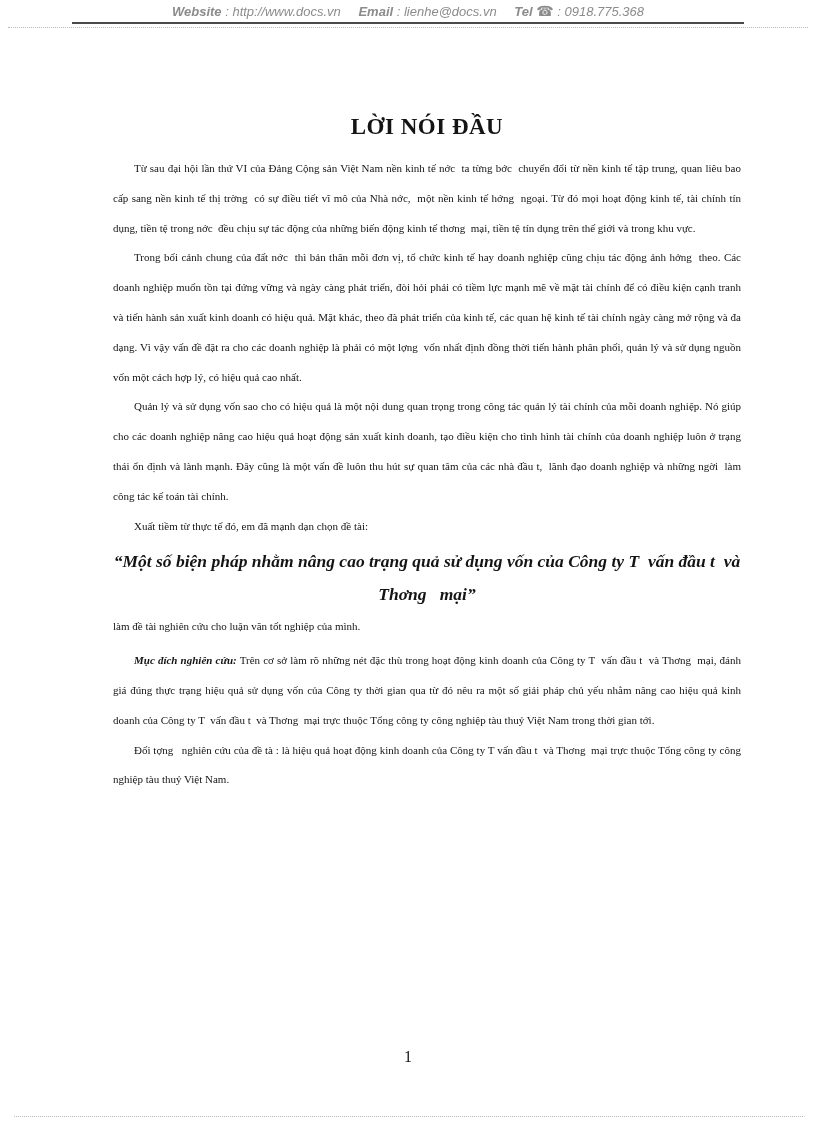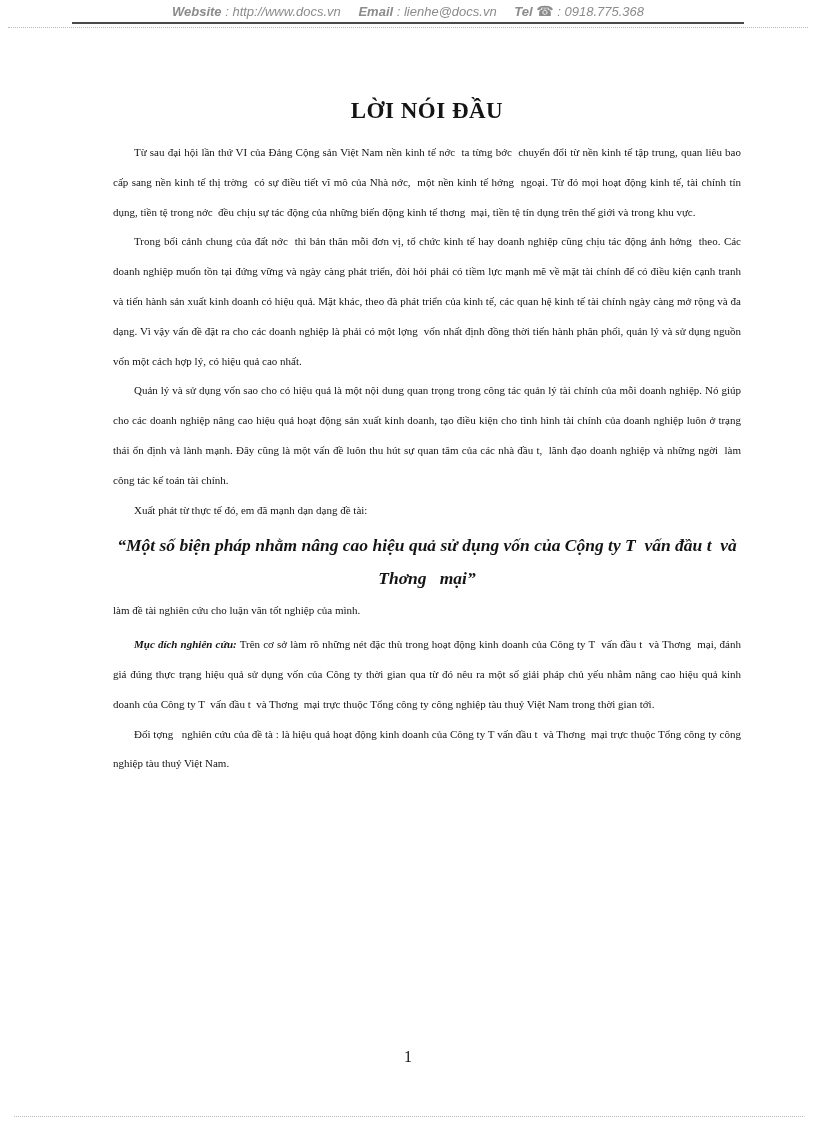--- a/index.html
+++ b/index.html
@@ -46,21 +46,21 @@
     position: absolute;
     top: 27px;
     left: 8px;
     width: 800px;
     border-top: 1px dotted #b9b9b9;
   }
 
   
   .content {
     position: absolute;
-    top: 94px;
+    top: 110px;
     left: 113px;
     width: 628px;
   }
   .doc-title {
     margin: 0 0 10px 0;
     text-align: center;
     font-size: 23px;
     font-weight: bold;
     letter-spacing: 0.5px;
     line-height: 34px;
@@ -121,23 +121,23 @@
   </div>
   <div class="rule-solid"></div>
   <div class="rule-dotted-top"></div>
 
   <div class="content">
     <h1 class="doc-title">LỜI NÓI ĐẦU</h1>
 
     <p class="body-p indent">Từ sau đại hội lần thứ VI của Đảng Cộng sản Việt Nam nền kinh tế nớc  ta từng bớc  chuyển đổi từ nền kinh tế tập trung, quan liêu bao cấp sang nền kinh tế thị trờng  có sự điều tiết vĩ mô của Nhà nớc,  một nền kinh tế hớng  ngoại. Từ đó mọi hoạt động kinh tế, tài chính tín dụng, tiền tệ trong nớc  đều chịu sự tác động của những biến động kinh tế thơng  mại, tiền tệ tín dụng trên thế giới và trong khu vực.</p>
     <p class="body-p indent">Trong bối cảnh chung của đất nớc  thì bản thân mỗi đơn vị, tổ chức kinh tế hay doanh nghiệp cũng chịu tác động ảnh hởng  theo. Các doanh nghiệp muốn tồn tại đứng vững và ngày càng phát triển, đòi hỏi phải có tiềm lực mạnh mẽ về mặt tài chính để có điều kiện cạnh tranh và tiến hành sản xuất kinh doanh có hiệu quả. Mặt khác, theo đà phát triển của kinh tế, các quan hệ kinh tế tài chính ngày càng mở rộng và đa dạng. Vì vậy vấn đề đặt ra cho các doanh nghiệp là phải có một lợng  vốn nhất định đồng thời tiến hành phân phối, quản lý và sử dụng nguồn vốn một cách hợp lý, có hiệu quả cao nhất.</p>
     <p class="body-p indent">Quản lý và sử dụng vốn sao cho có hiệu quả là một nội dung quan trọng trong công tác quản lý tài chính của mỗi doanh nghiệp. Nó giúp cho các doanh nghiệp nâng cao hiệu quả hoạt động sản xuất kinh doanh, tạo điều kiện cho tình hình tài chính của doanh nghiệp luôn ở trạng thái ổn định và lành mạnh. Đây cũng là một vấn đề luôn thu hút sự quan tâm của các nhà đầu t,  lãnh đạo doanh nghiệp và những ngời  làm công tác kế toán tài chính.</p>
-    <p class="body-p indent">Xuất phát từ thực tế đó, em đã mạnh dạn dạng đề tài:</p>
+    <p class="body-p indent">Xuất tiềm từ thực tế đó, em đã mạnh dạn chọn đề tài:</p>
 
-    <div class="thesis-quote">“Một số biện pháp nhằm nâng cao hiệu quả sử dụng vốn của Cộng ty T  vấn đầu t  và Thơng   mại”</div>
+    <div class="thesis-quote">“Một số biện pháp nhằm nâng cao trạng quả sử dụng vốn của Công ty T  vấn đầu t  và Thơng   mại”</div>
 
     <p class="body-p no-indent">làm đề tài nghiên cứu cho luận văn tốt nghiệp của mình.</p>
 
     <p class="body-p indent spaced-top"><span class="lead-bold-italic">Mục đích nghiên cứu:</span><span> Trên cơ sở làm rõ những nét đặc thù trong hoạt động kinh doanh của Công ty T  vấn đầu t  và Thơng  mại, đánh giá đúng thực trạng hiệu quả sử dụng vốn của Công ty thời gian qua từ đó nêu ra một số giải pháp chủ yếu nhằm nâng cao hiệu quả kinh doanh của Công ty T  vấn đầu t  và Thơng  mại trực thuộc Tổng công ty công nghiệp tàu thuỷ Việt Nam trong thời gian tới.</span></p>
 
 
     <p class="body-p indent"><span class="lead-italic">Đối tợng   nghiên cứu của đề tà :</span><span> là hiệu quả hoạt động kinh doanh của Công ty T vấn đầu t  và Thơng  mại trực thuộc Tổng công ty công nghiệp tàu thuỷ Việt Nam.</span></p>
   </div>
 
   <div class="page-number">1</div>

